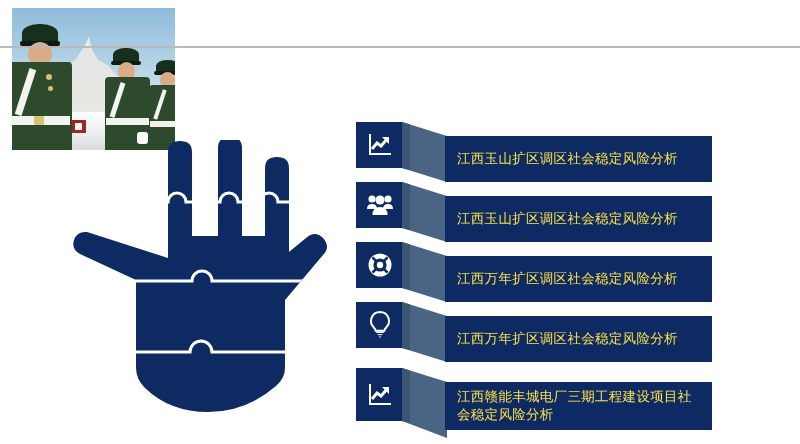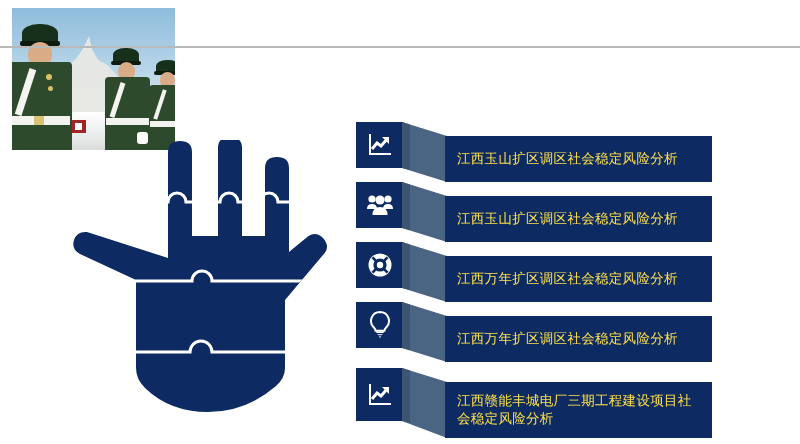--- a/index.html
+++ b/index.html
@@ -81,21 +81,21 @@
     position:absolute;left:89px;top:14px;width:267px;height:46px;
     background:#0e2a63;
     display:flex;align-items:center;
   }
   .bar .label{
     color:#fde047;font-size:13.5px;line-height:18px;
     padding-left:12px;padding-right:8px;letter-spacing:.3px;
   }
   .row.tall .icon-box{height:53px;}
   .row.tall .connector{height:70px;}
-  .row.tall .bar{height:56px;top:14px;}
+  .row.tall .bar{height:48px;top:14px;}
 </style>
 </head>
 <body>
 
 <div id="slide">
 
   <div class="photo">
     <div class="sky"></div>
     <div class="monument"></div>
     <div class="base"></div>

